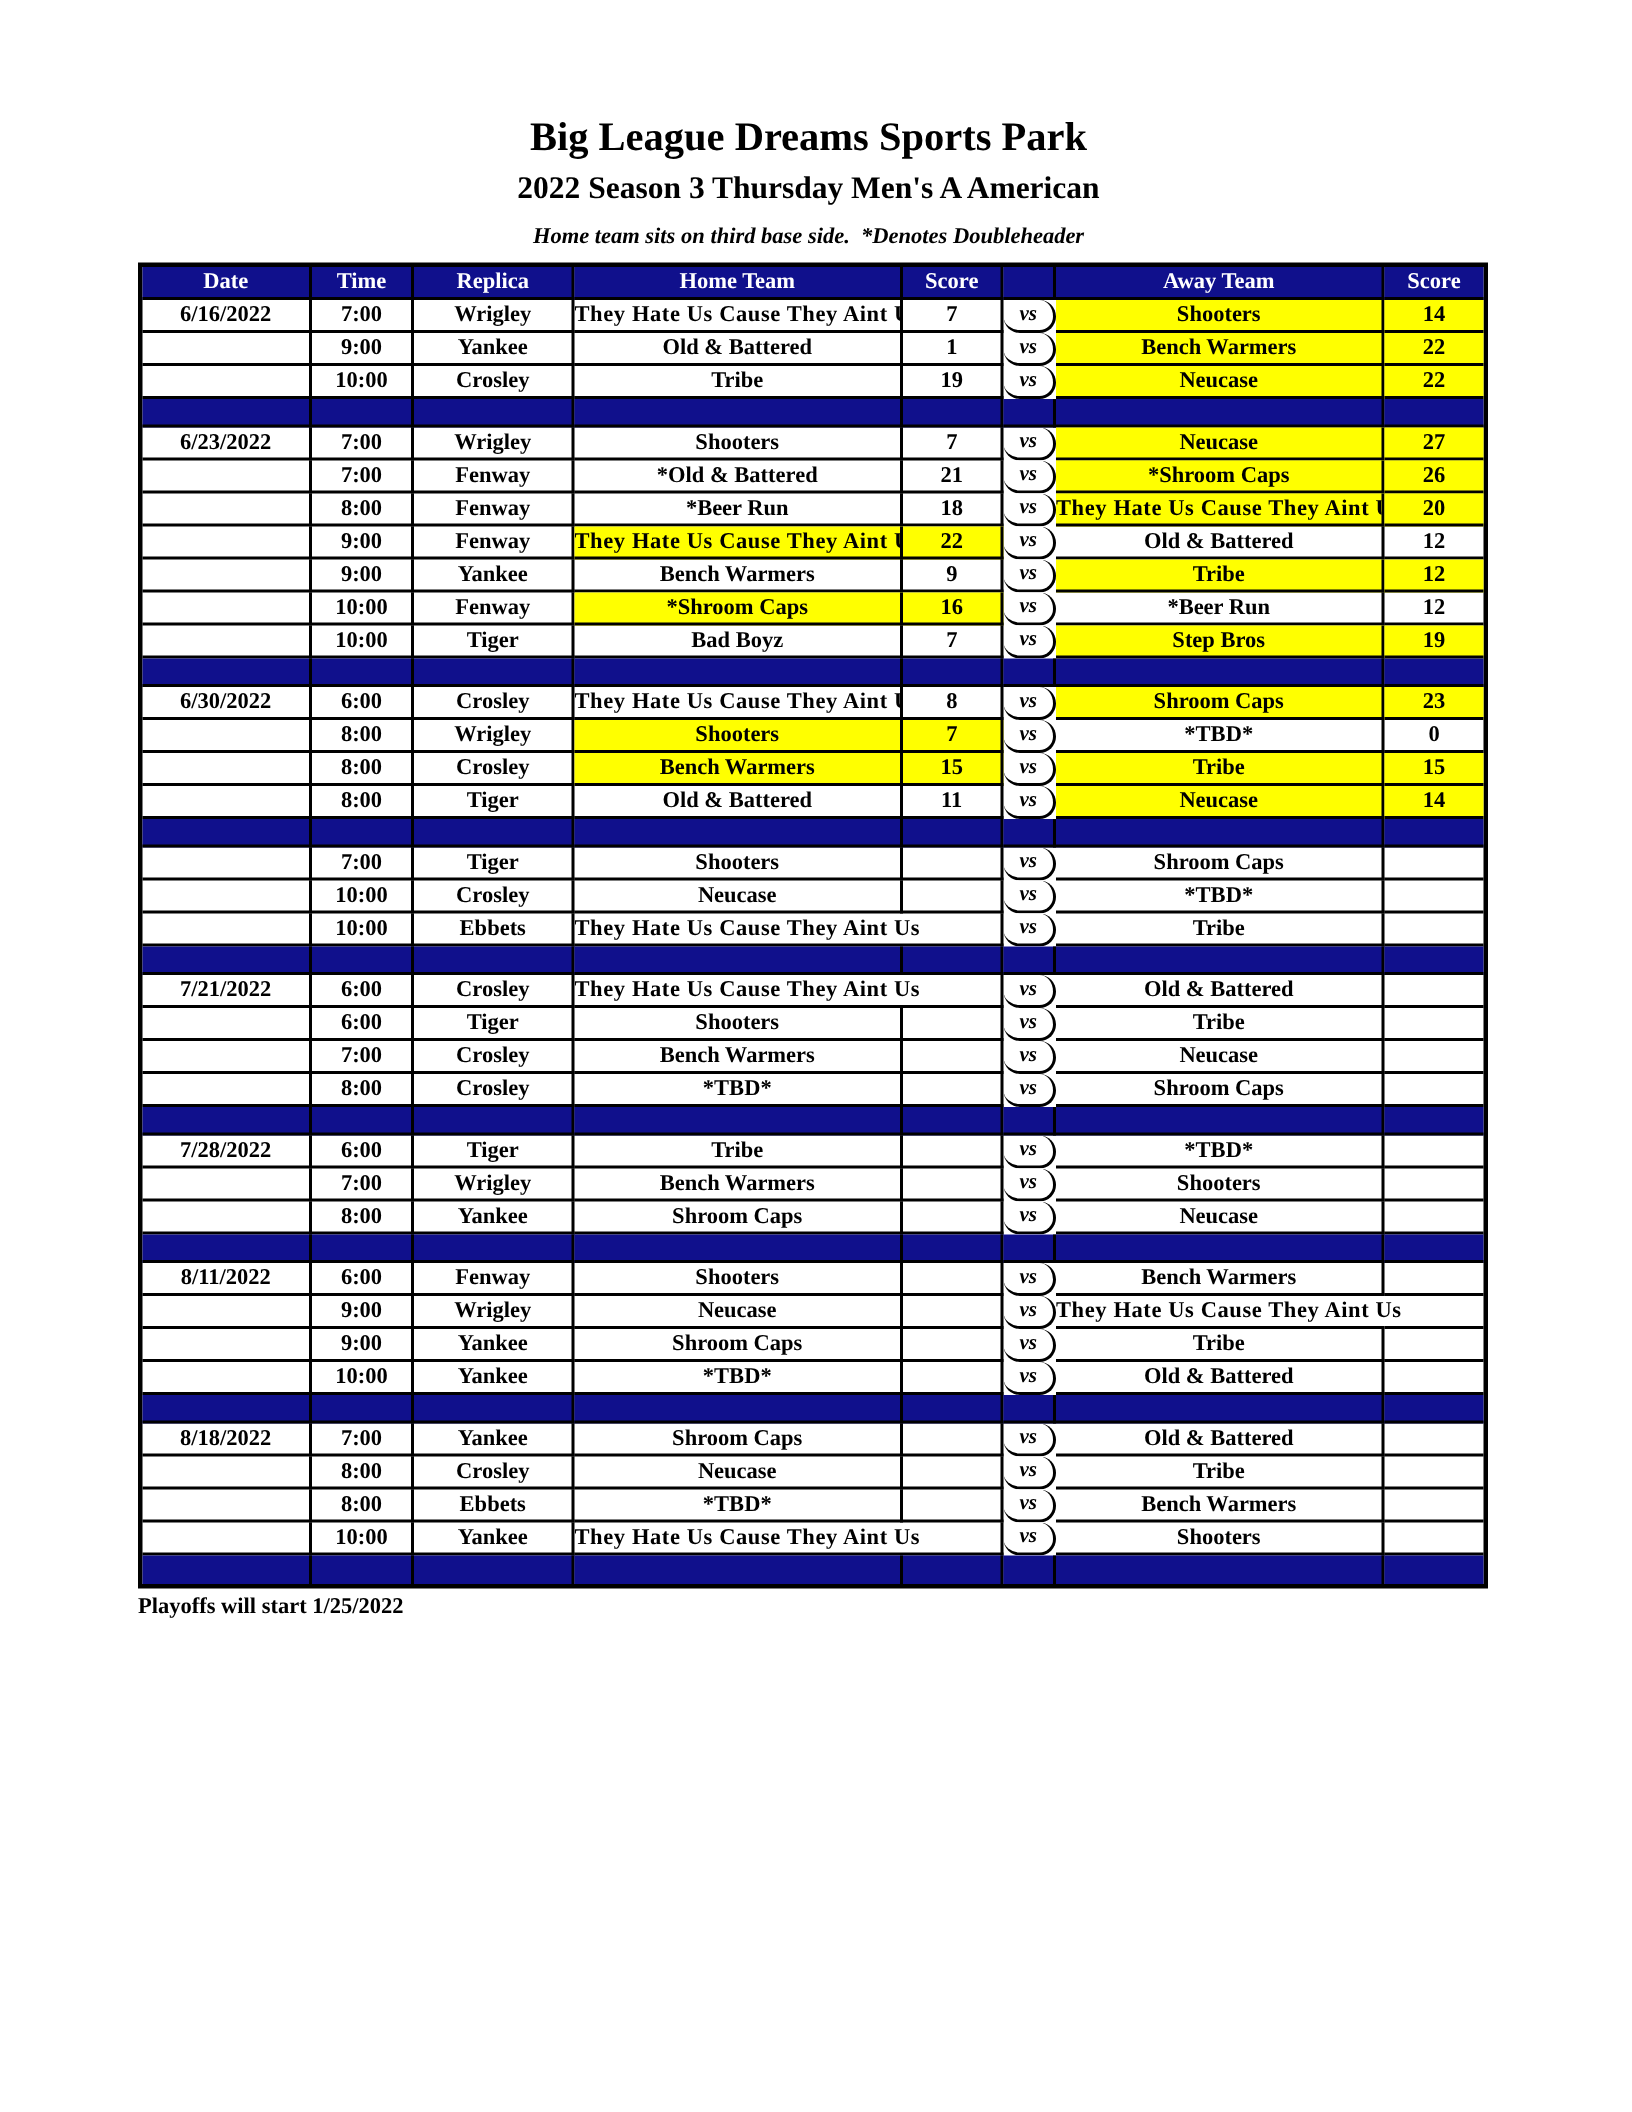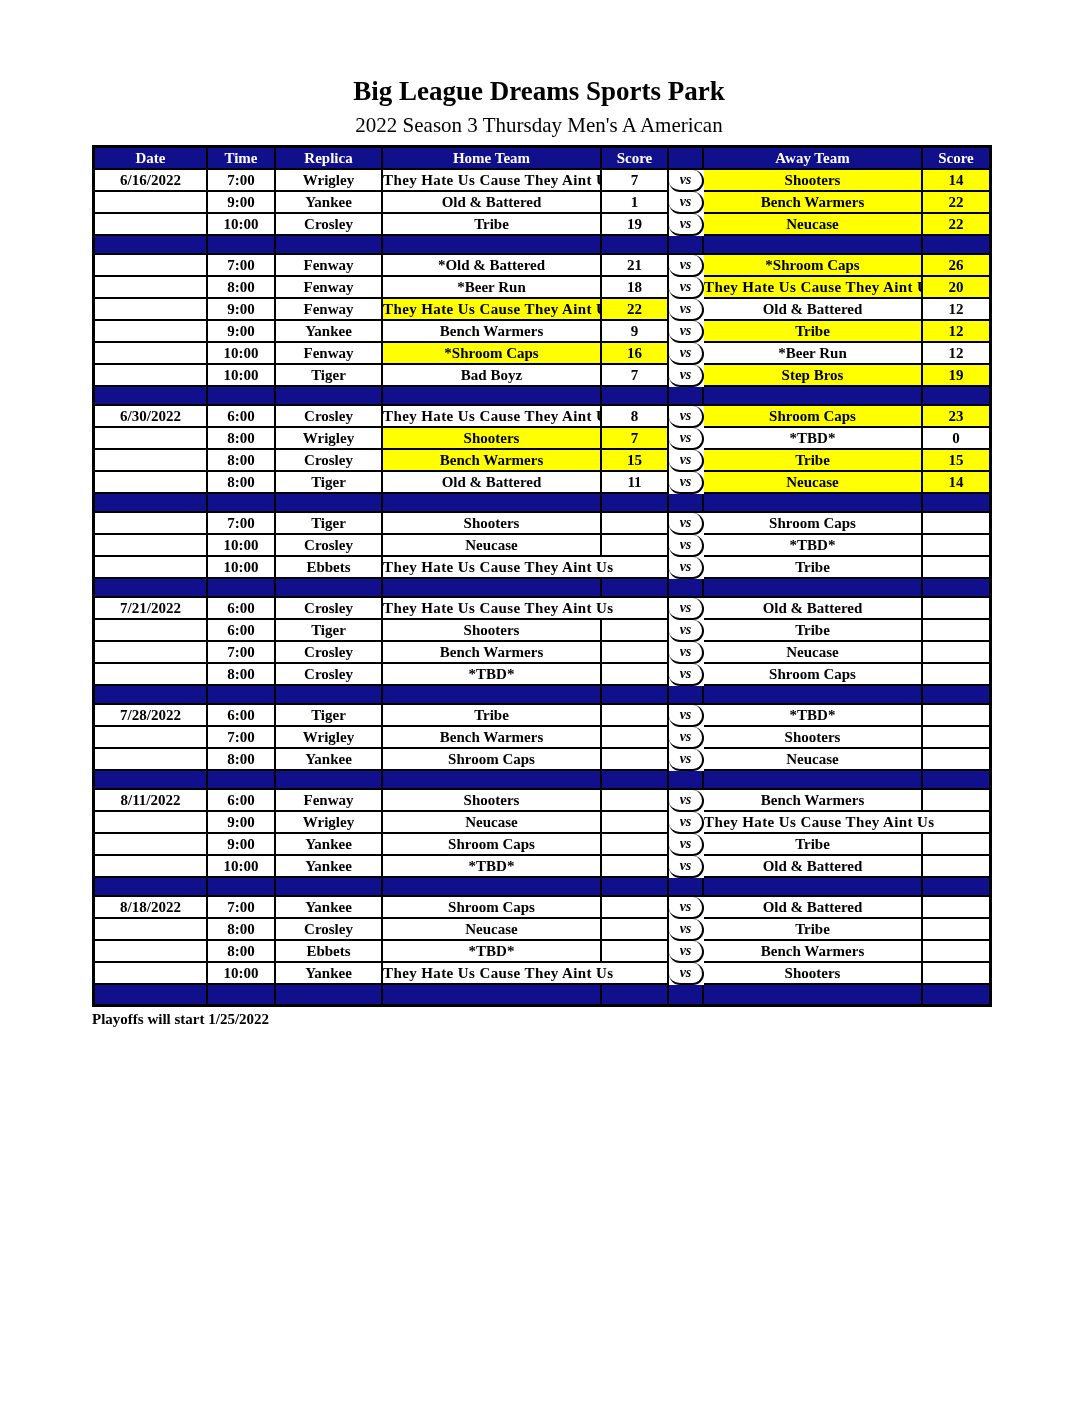--- a/index.html
+++ b/index.html
@@ -8,21 +8,21 @@
   body {
     width:1088px; height:1408px;
     font-family:"Liberation Serif","DejaVu Serif",serif;
     color:var(--ink);
   }
   .doc { width:894px; margin-left:92px; padding-top:76px; }
   .title {
     margin:0; text-align:center; font-weight:bold; font-size:27px; line-height:30px;
   }
   .subtitle {
-    margin:7px 0 0 0; text-align:center; font-weight:normal; font-size:21px; line-height:24px;
+    margin:7px 0 0 0; text-align:center; font-weight:bold; font-size:21px; line-height:24px;
   }
   .note {
     margin-top:13px; text-align:center; font-weight:bold; font-style:italic;
     font-size:15px; line-height:17px; white-space:pre;
   }
   table.sched {
     margin-top:8px; width:894px; table-layout:fixed;
     border-collapse:separate; border-spacing:0;
     border:3px solid #000;
   }
@@ -48,20 +48,21 @@
   .footer {
     margin-top:3px; font-weight:bold; font-size:15px; line-height:18px; text-align:left;
   }
 </style>
 </head>
 <body>
 
 <div class="doc">
   <h1 class="title">Big League Dreams Sports Park</h1>
   <h2 class="subtitle">2022 Season 3 Thursday Men's A American</h2>
+  <div class="note">Home team sits on third base side.  *Denotes Doubleheader</div>
 
   <table class="sched">
     <colgroup>
       <col style="width:113px">
       <col style="width:68px">
       <col style="width:107px">
       <col style="width:219px">
       <col style="width:67px">
       <col style="width:35px">
       <col style="width:219px">
@@ -116,20 +117,30 @@
           <td></td>
           <td></td>
           <td></td>
           <td></td>
           <td></td>
           <td></td>
           <td></td>
           <td></td>
         </tr>
         <tr>
+          <td class="c-date">6/23/2022</td>
+          <td class="c-time">7:00</td>
+          <td class="c-replica">Wrigley</td>
+          <td class="c-team">Shooters</td>
+          <td class="c-score">7</td>
+          <td class="c-vs">vs</td>
+          <td class="c-team hl">Neucase</td>
+          <td class="c-score hl">27</td>
+        </tr>
+        <tr>
           <td class="c-date"></td>
           <td class="c-time">7:00</td>
           <td class="c-replica">Fenway</td>
           <td class="c-team">*Old &amp; Battered</td>
           <td class="c-score">21</td>
           <td class="c-vs">vs</td>
           <td class="c-team hl">*Shroom Caps</td>
           <td class="c-score hl">26</td>
         </tr>
         <tr>

